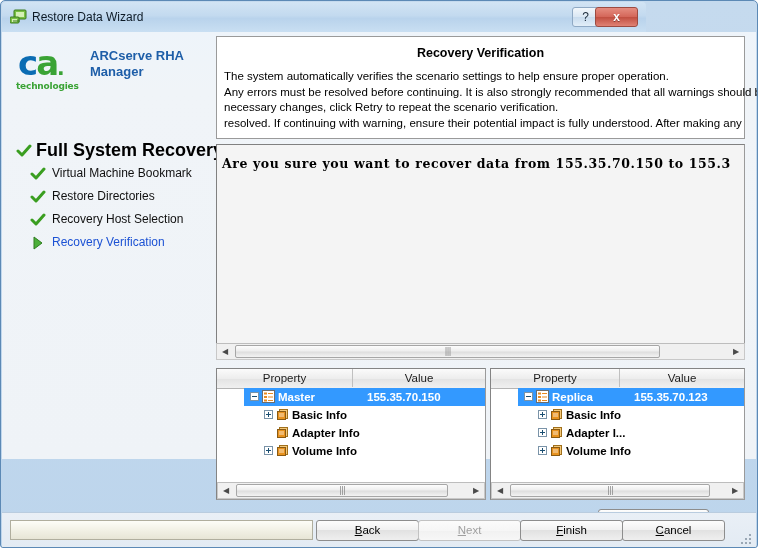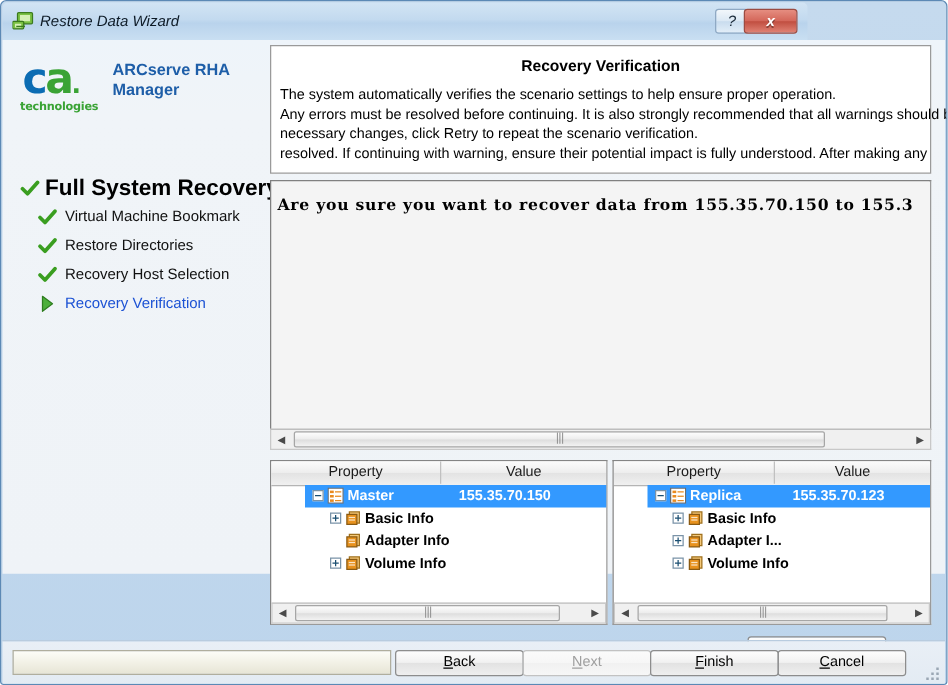--- a/index.html
+++ b/index.html
@@ -15,21 +15,20 @@
     box-sizing:border-box;
     border:1px solid #5c89b5;
     border-radius:5px 5px 3px 3px;
     background:linear-gradient(to bottom,#c5daee 0%,#bdd5ec 100%);
     overflow:hidden;
   }
   #titlebar{
     position:absolute;left:1px;top:1px;width:644px;height:30px;
     background:linear-gradient(to bottom,#d2e4f4 0%,#c3daef 45%,#b9d3ec 55%,#c9dff2 100%);
     border-radius:4px 4px 0 0;
-    font-style:italic;
   }
   #title-icon{
     position:absolute;left:8px;top:7px;width:18px;height:16px;
   }
   #title-text{
     position:absolute;left:30px;top:7px;height:16px;
     font-size:12px;color:#0d1a26;line-height:16px;white-space:nowrap;
   }
   .winbtn{
     position:absolute;top:5px;height:20px;width:27px;

